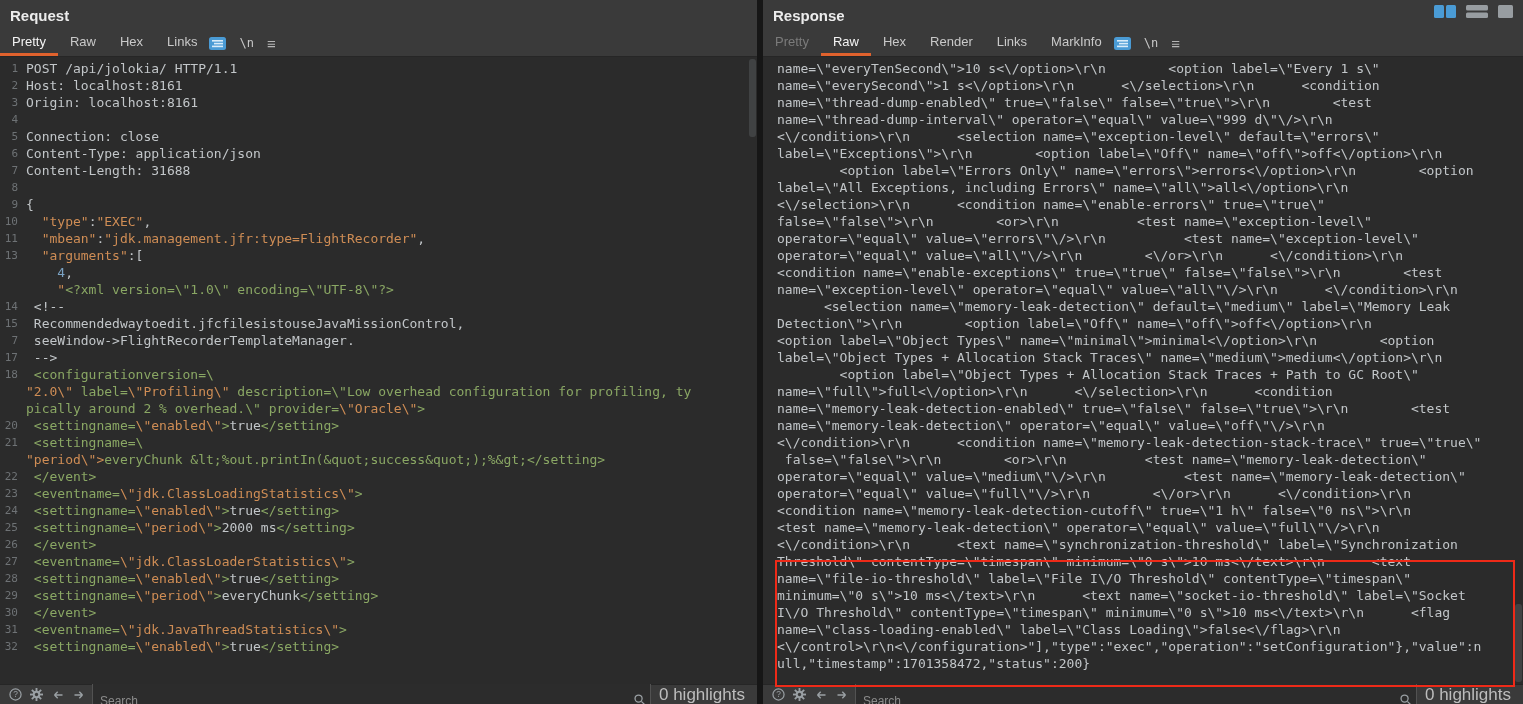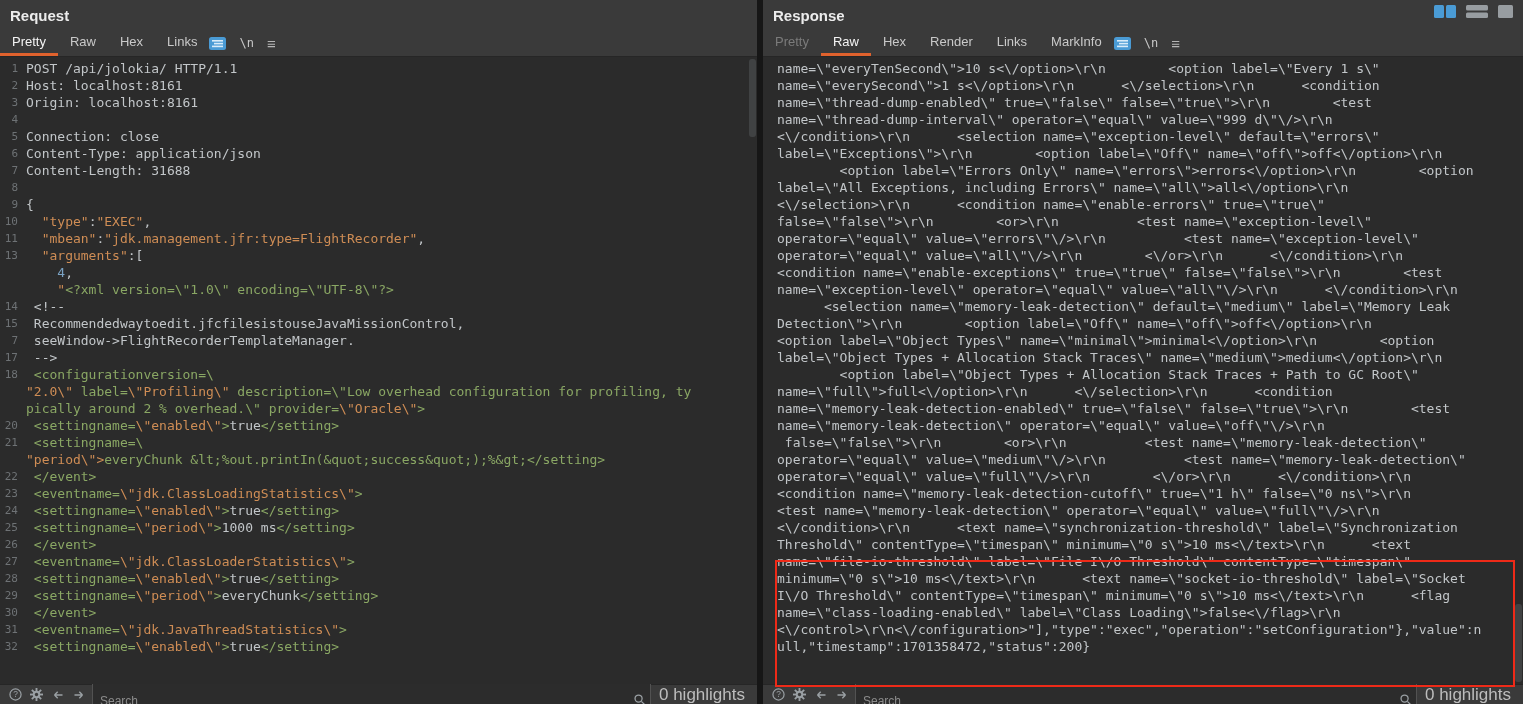--- a/index.html
+++ b/index.html
@@ -191,21 +191,21 @@
           <div class="row">
             <span class="gut">23</span>
             <span class="code"><span class="c-x"> &lt;eventname=</span><span class="c-s">\"jdk.ClassLoadingStatistics\"</span><span class="c-x">&gt;</span></span>
           </div>
           <div class="row">
             <span class="gut">24</span>
             <span class="code"><span class="c-x"> &lt;settingname=</span><span class="c-s">\"enabled\"</span><span class="c-x">&gt;</span><span class="c-p">true</span><span class="c-x">&lt;/setting&gt;</span></span>
           </div>
           <div class="row">
             <span class="gut">25</span>
-            <span class="code"><span class="c-x"> &lt;settingname=</span><span class="c-s">\"period\"</span><span class="c-x">&gt;</span><span class="c-p">1000 ms</span><span class="c-x">&lt;/setting&gt;</span></span>
+            <span class="code"><span class="c-x"> &lt;settingname=</span><span class="c-s">\"period\"</span><span class="c-x">&gt;</span><span class="c-p">2000 ms</span><span class="c-x">&lt;/setting&gt;</span></span>
           </div>
           <div class="row">
             <span class="gut">26</span>
             <span class="code"><span class="c-x"> &lt;/event&gt;</span></span>
           </div>
           <div class="row">
             <span class="gut">27</span>
             <span class="code"><span class="c-x"> &lt;eventname=</span><span class="c-s">\"jdk.ClassLoaderStatistics\"</span><span class="c-x">&gt;</span></span>
           </div>
           <div class="row">
@@ -384,20 +384,23 @@
           <div class="row">
             <span class="code c-p">name=\"full\"&gt;full&lt;\/option&gt;\r\n      &lt;\/selection&gt;\r\n      &lt;condition</span>
           </div>
           <div class="row">
             <span class="code c-p">name=\"memory-leak-detection-enabled\" true=\"false\" false=\"true\"&gt;\r\n        &lt;test</span>
           </div>
           <div class="row">
             <span class="code c-p">name=\"memory-leak-detection\" operator=\"equal\" value=\"off\"\/&gt;\r\n</span>
           </div>
           <div class="row">
+            <span class="code c-p">&lt;\/condition&gt;\r\n      &lt;condition name=\"memory-leak-detection-stack-trace\" true=\"true\"</span>
+          </div>
+          <div class="row">
             <span class="code c-p"> false=\"false\"&gt;\r\n        &lt;or&gt;\r\n          &lt;test name=\"memory-leak-detection\"</span>
           </div>
           <div class="row">
             <span class="code c-p">operator=\"equal\" value=\"medium\"\/&gt;\r\n          &lt;test name=\"memory-leak-detection\"</span>
           </div>
           <div class="row">
             <span class="code c-p">operator=\"equal\" value=\"full\"\/&gt;\r\n        &lt;\/or&gt;\r\n      &lt;\/condition&gt;\r\n</span>
           </div>
           <div class="row">
             <span class="code c-p">&lt;condition name=\"memory-leak-detection-cutoff\" true=\"1 h\" false=\"0 ns\"&gt;\r\n</span>

